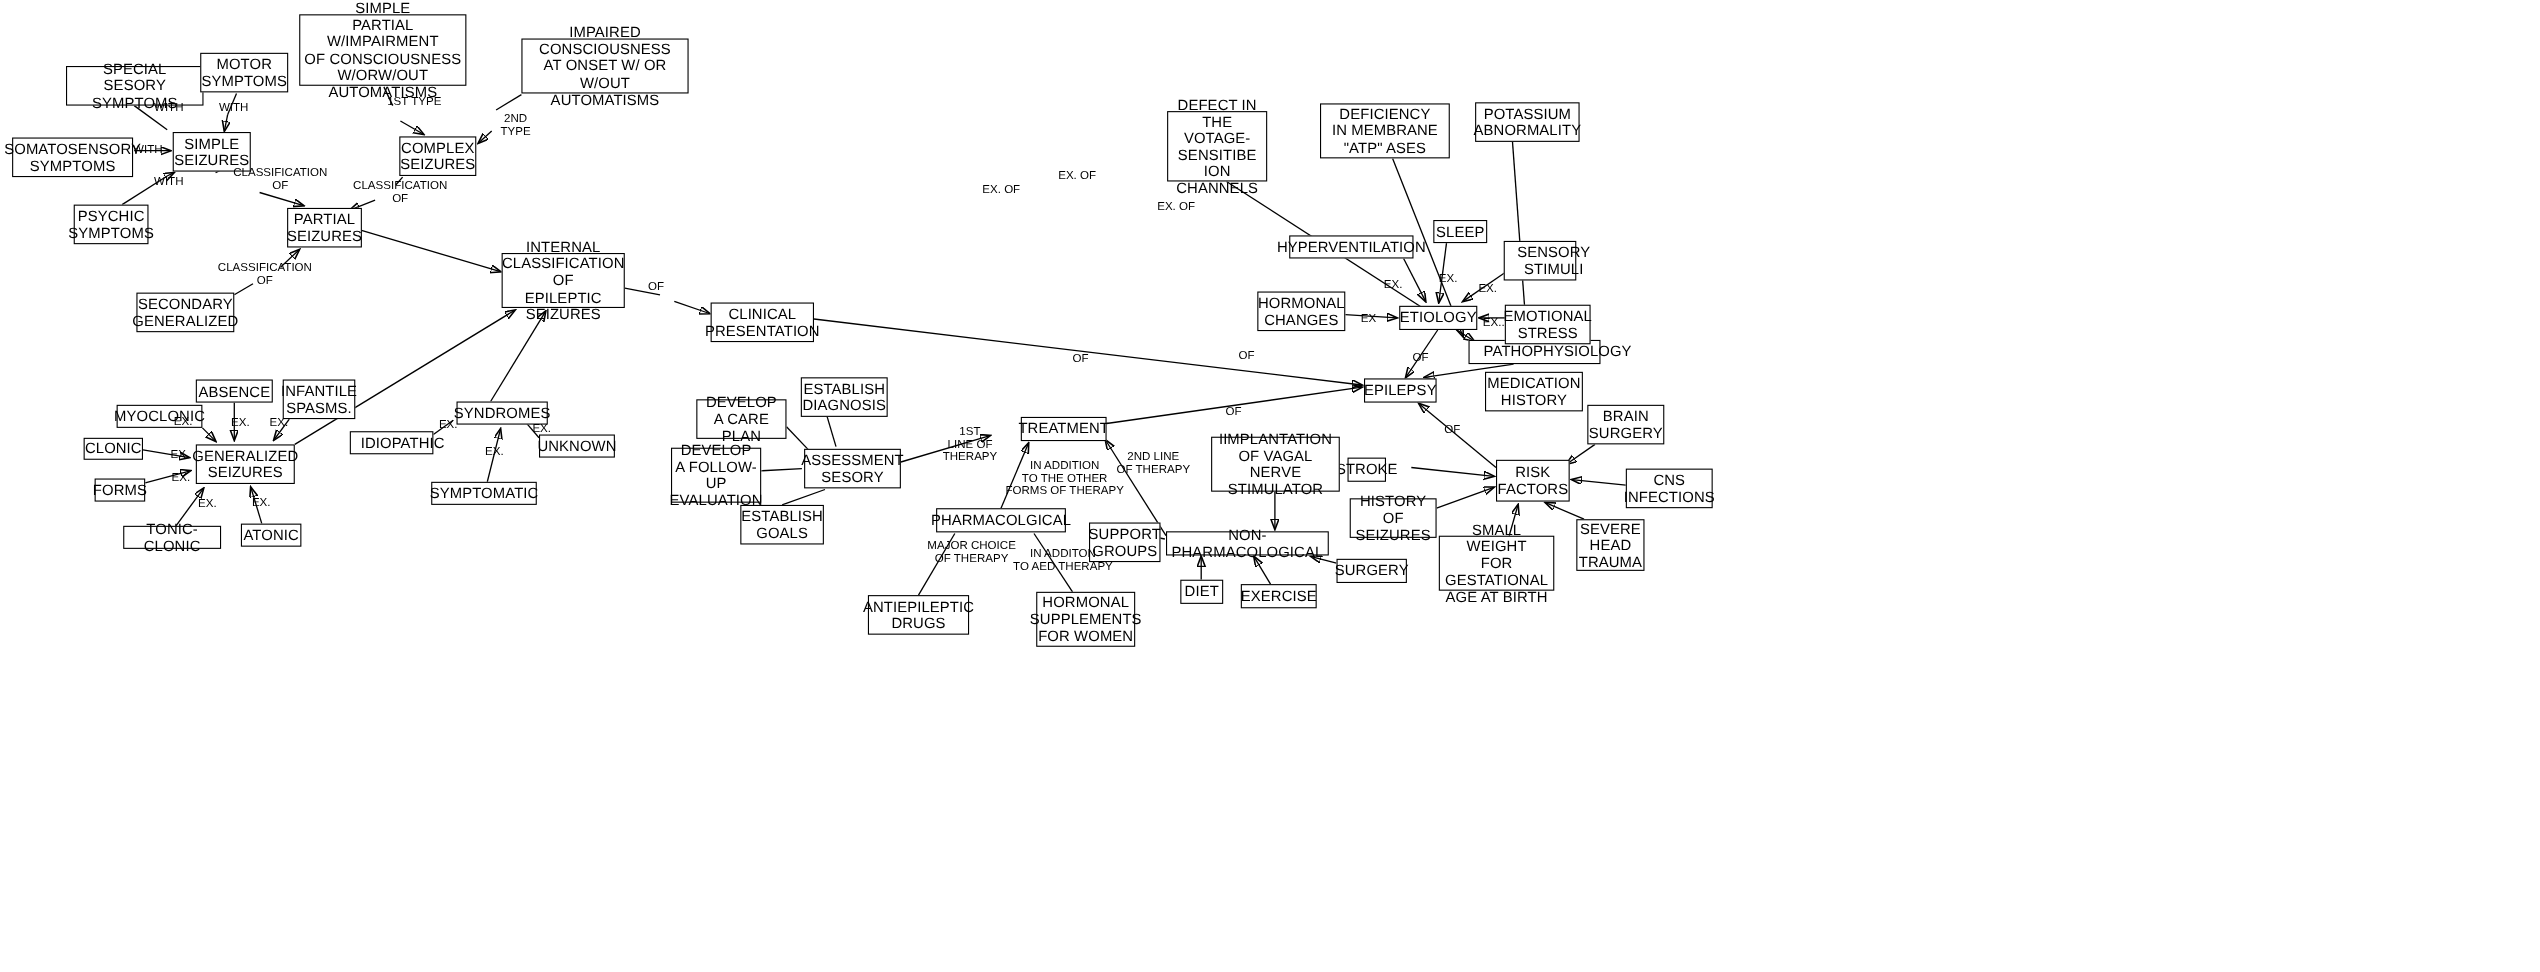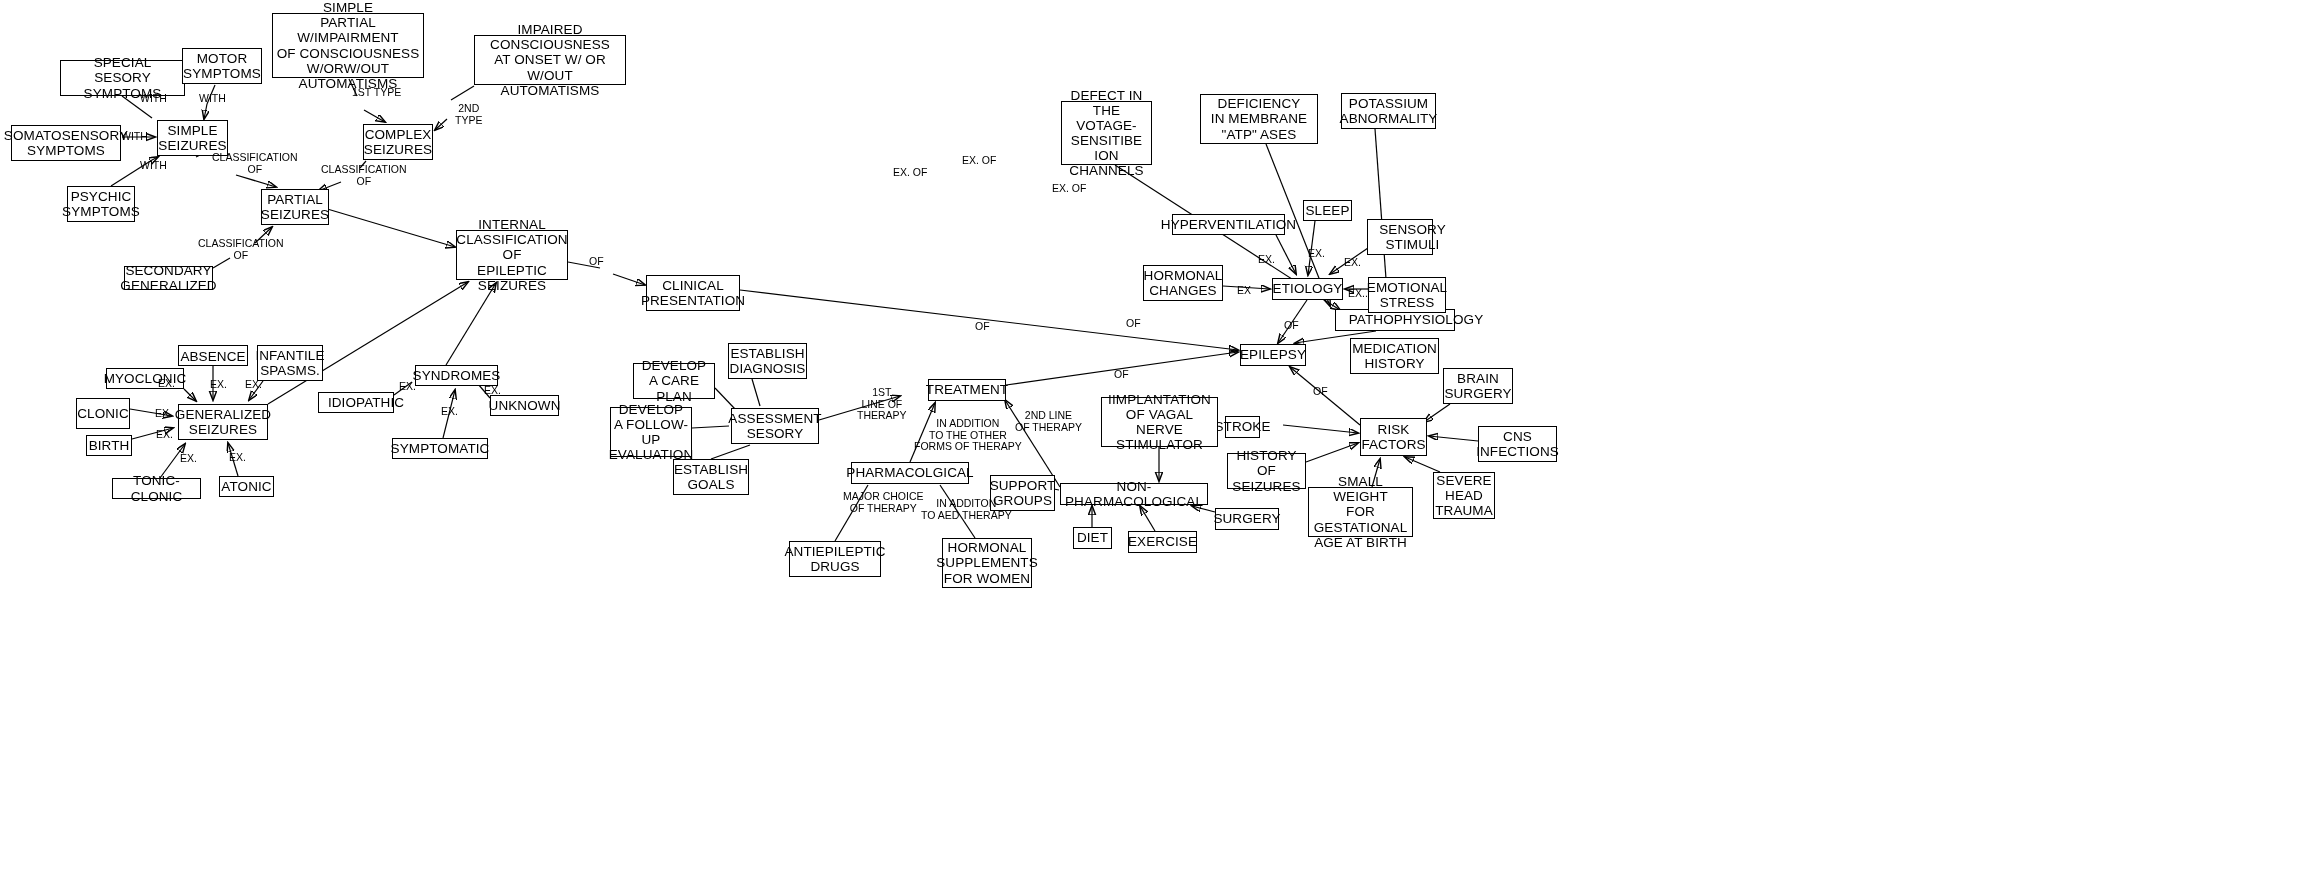--- a/index.html
+++ b/index.html
@@ -125,21 +125,21 @@
 SEIZURES</span>
       </div>
       <div class="node" style="left: 67px; top: 186px; width: 68px; height: 36px;">
         <span>PSYCHIC
 SYMPTOMS</span>
       </div>
       <div class="node" style="left: 261px; top: 189px; width: 68px; height: 36px;">
         <span>PARTIAL
 SEIZURES</span>
       </div>
-      <div class="node" style="left: 124px; top: 266px; width: 89px; height: 24px;">
+      <div class="node" style="left: 124px; top: 266px; width: 89px; height: 36px;">
         <span>SECONDARY
 GENERALIZED</span>
       </div>
       <div class="node" style="left: 456px; top: 230px; width: 112px; height: 50px;">
         <span>INTERNAL
 CLASSIFICATION OF
 EPILEPTIC SEIZURES</span>
       </div>
       <div class="node" style="left: 646px; top: 275px; width: 94px; height: 36px;">
         <span>CLINICAL
@@ -151,35 +151,35 @@
       <div class="node" style="left: 257px; top: 345px; width: 66px; height: 36px;">
         <span>INFANTILE
 SPASMS.</span>
       </div>
       <div class="node" style="left: 106px; top: 368px; width: 78px; height: 21px;">
         <span>MYOCLONIC</span>
       </div>
       <div class="node" style="left: 415px; top: 365px; width: 83px; height: 21px;">
         <span>SYNDROMES</span>
       </div>
-      <div class="node" style="left: 76px; top: 398px; width: 54px; height: 31px;">
+      <div class="node" style="left: 76px; top: 398px; width: 54px; height: 20px;">
         <span>CLONIC</span>
       </div>
       <div class="node" style="left: 318px; top: 392px; width: 76px; height: 21px; padding-left: 23px;">
         <span>IDIOPATHIC</span>
       </div>
       <div class="node" style="left: 490px; top: 395px; width: 69px; height: 21px;">
         <span>UNKNOWN</span>
       </div>
       <div class="node" style="left: 178px; top: 404px; width: 90px; height: 36px;">
         <span>GENERALIZED
 SEIZURES</span>
       </div>
       <div class="node" style="left: 86px; top: 435px; width: 46px; height: 21px;">
-        <span>BIRTH</span>
+        <span>FORMS</span>
       </div>
       <div class="node" style="left: 392px; top: 438px; width: 96px; height: 21px;">
         <span>SYMPTOMATIC</span>
       </div>
       <div class="node" style="left: 112px; top: 478px; width: 89px; height: 21px;">
         <span>TONIC-CLONIC</span>
       </div>
       <div class="node" style="left: 219px; top: 476px; width: 55px; height: 21px;">
         <span>ATONIC</span>
       </div>

